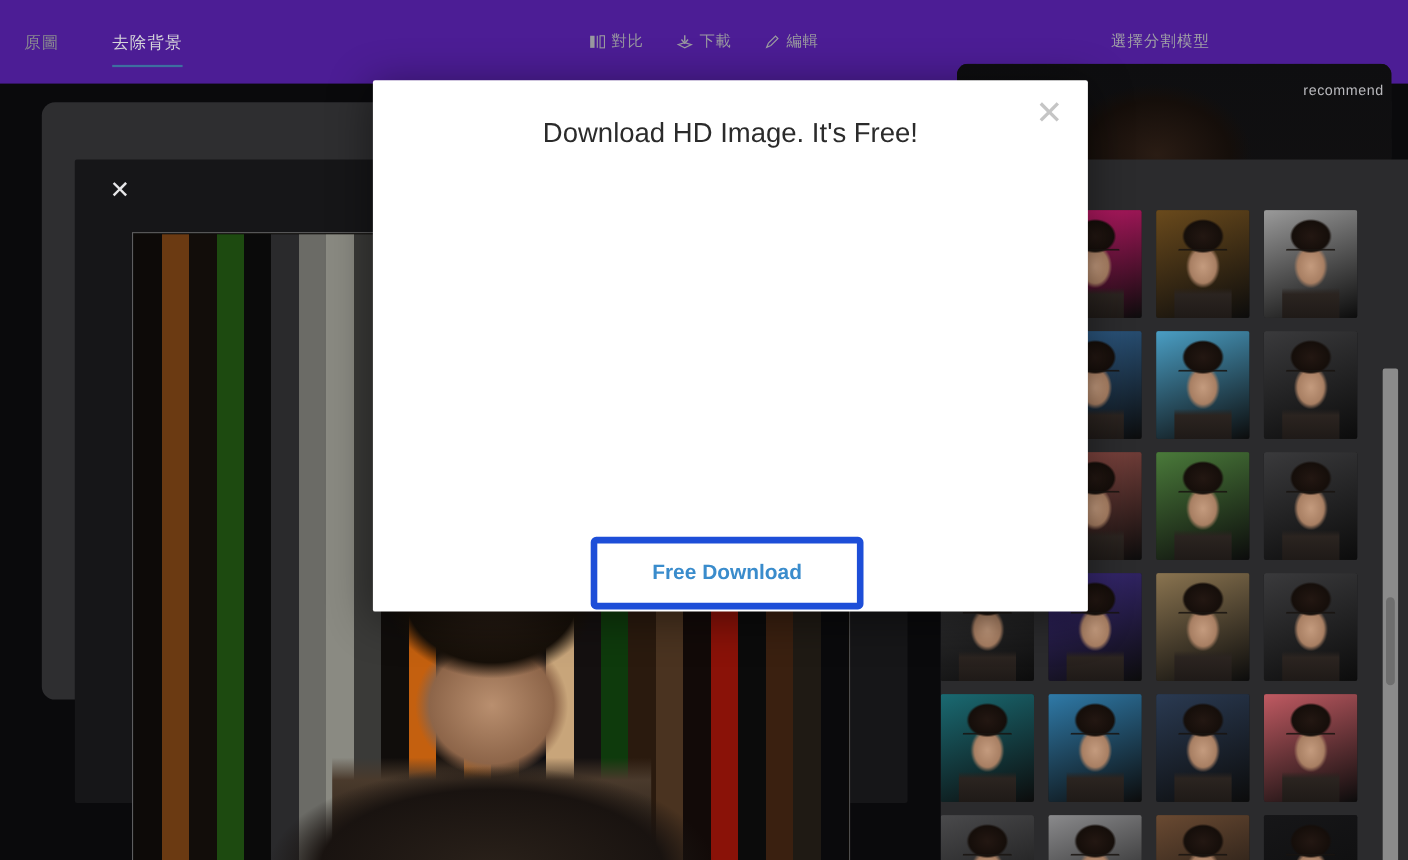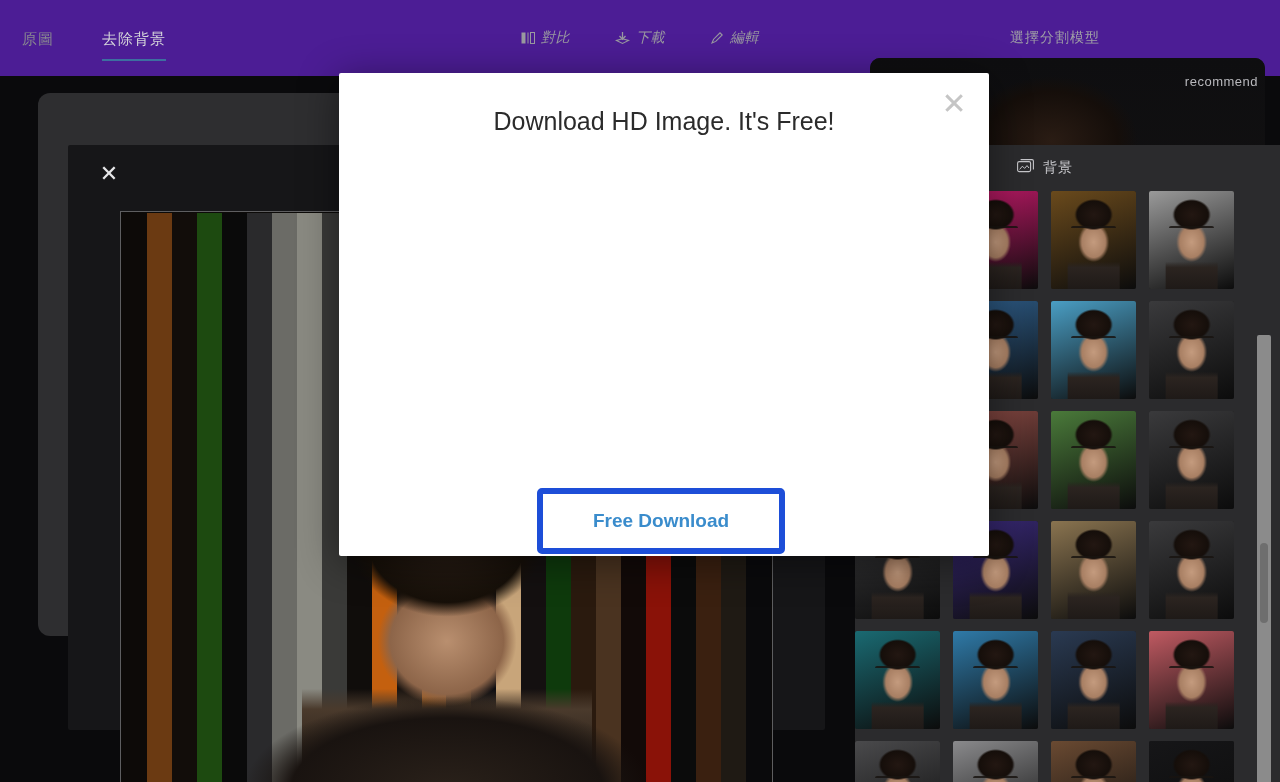--- a/index.html
+++ b/index.html
@@ -22,21 +22,21 @@
     position: relative; font-size: 15px; color: #8a8a90; padding-bottom: 12px;
     letter-spacing: 1px; cursor: pointer;
   }
   .tab.active { color: #d6d6da; }
   .tab.active::after {
     content: ""; position: absolute; left: 0; right: 0; bottom: 0;
     height: 2px; background: #3d6fa0;
   }
   .center-actions {
     position: absolute; left: 640px; top: 38px; transform: translate(-50%,-50%);
-    display: flex; gap: 45px; align-items: center; font-style: italic;
+    display: flex; gap: 30px; align-items: center;
   }
   .caction {
     display: flex; align-items: center; gap: 6px;
     font-size: 14px; color: #9a9aa0; cursor: pointer; letter-spacing: .5px;
   }
   .caction svg { display: block; }
   .model-title {
     position: absolute; left: 1010px; top: 29px;
     font-size: 14px; color: #a0a0a6; letter-spacing: 1px;
   }
@@ -227,30 +227,20 @@
     <div class="model-title">選擇分割模型</div>
   </div>
 
   <div class="rightpanel">
     <div class="preview-card">
       <div class="preview-photo"></div>
       <div class="recommend-badge">recommend</div>
     </div>
 
     <div class="bg-section">
-      <div class="bg-header">
-        <span>
-          <svg width="17" height="15" viewBox="0 0 17 15">
-            <rect x="0.6" y="2.6" width="13" height="10" rx="1.6" fill="none" stroke="#c7c7cb" stroke-width="1.1"></rect>
-            <path d="M2.6 10.4 L5.4 7.2 L7.6 9.4 L10 6.6 L12 9" fill="none" stroke="#c7c7cb" stroke-width="1"></path>
-            <path d="M3.6 0.6 L15 0.6 A1.4 1.4 0 0 1 16.4 2 L16.4 10.4" fill="none" stroke="#c7c7cb" stroke-width="1.1"></path>
-          </svg>
-        </span>
-        <span class="bg-header-label">背景</span>
-      </div>
 
       <div class="thumb-grid" id="thumb-grid">
           <div class="thumb">
             <div class="bgl" style="background: linear-gradient(160deg, rgb(107, 92, 74) 0%, rgba(0, 0, 0, 0.55) 100%);"></div>
             <div class="face"></div>
             <div class="glasses"></div>
           </div>
           <div class="thumb">
             <div class="bgl" style="background: linear-gradient(160deg, rgb(196, 26, 106) 0%, rgba(0, 0, 0, 0.55) 100%);"></div>
             <div class="face"></div>

